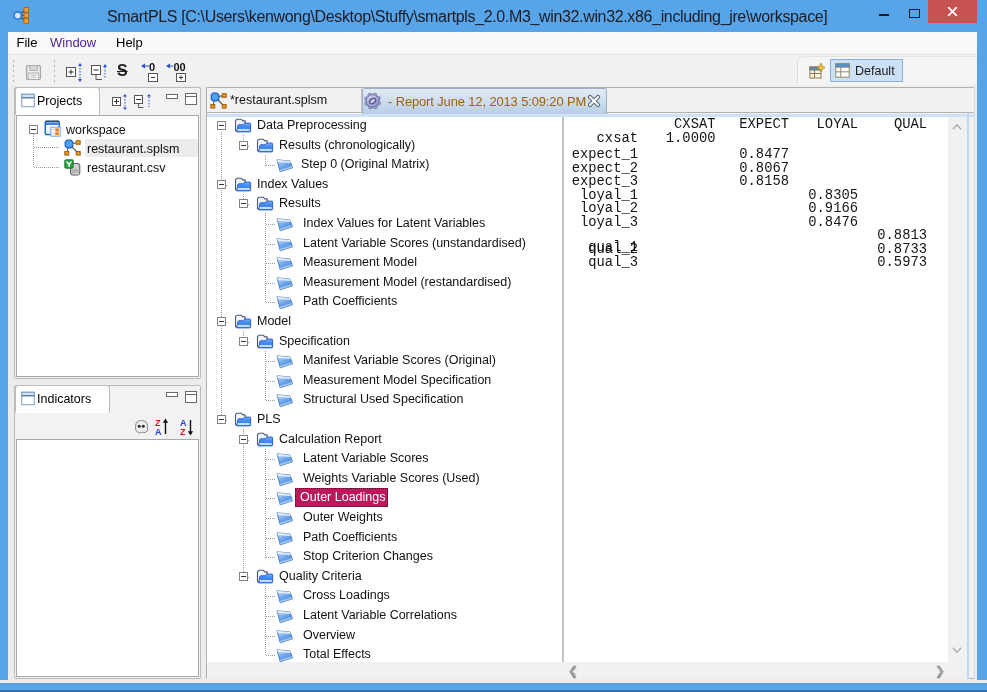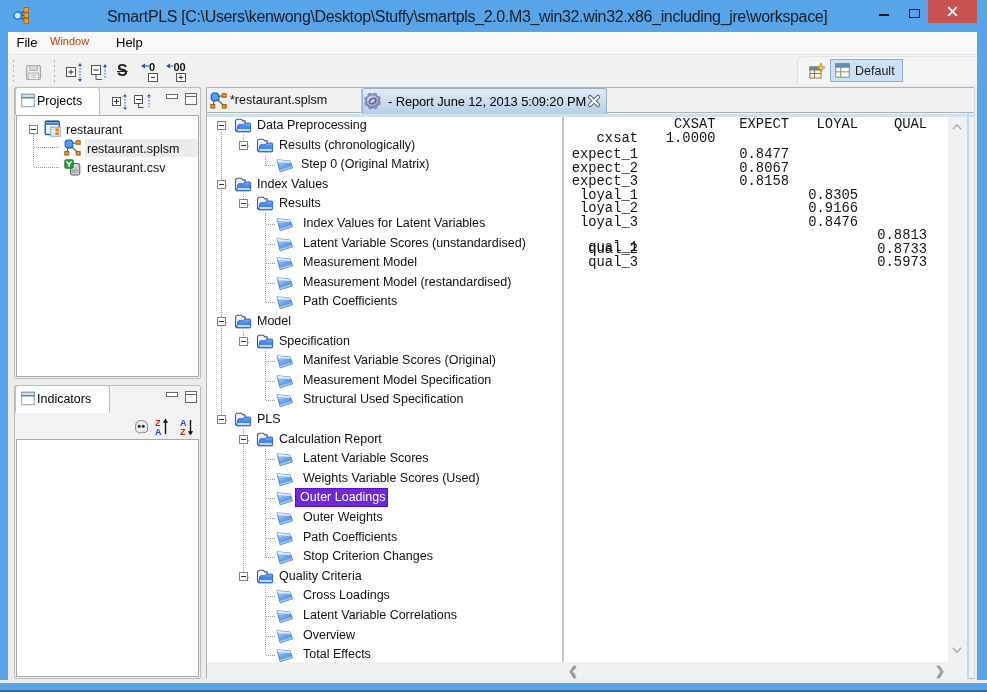--- a/index.html
+++ b/index.html
@@ -131,21 +131,21 @@
 <span class="abs" style="left:107px;top:7.5px;font-size:16px;letter-spacing:-0.35px;color:#1c1c24;white-space:pre">SmartPLS [C:\Users\kenwong\Desktop\Stuffy\smartpls_2.0.M3_win32.win32.x86_including_jre\workspace]</span>
 <div class="abs" style="left:879px;top:14px;width:10px;height:2px;background:#1a1a1a"></div>
 <div class="abs" style="left:909px;top:8.5px;width:11px;height:9.5px;border:1.6px solid #1a1a1a"></div>
 <div class="abs" style="left:928px;top:0;width:49px;height:23px;background:#c85250"></div>
 <svg class="abs" style="left:947px;top:6px" width="11" height="11" viewBox="0 0 11 11">
     <path d="M1.2 1.2 L9.8 9.8 M9.8 1.2 L1.2 9.8" stroke="#fff" stroke-width="1.8"></path>
   </svg>
 <div class="abs" style="left:8px;top:32px;width:969px;height:22px;background:#f9f9f9"></div>
 <div class="abs" style="left:8px;top:54px;width:969px;height:32px;background:#f1f1f1;border-top:1px solid #e6e6e6"></div>
 <span class="abs" style="left:16.5px;top:35px;font-size:13px;color:#000">File</span>
-<span class="abs" style="left:50.0px;top:35px;font-size:11px;color:#c2410c">Window</span>
+<span class="abs" style="left:50.0px;top:35px;font-size:13px;color:#4c1d95">Window</span>
 <span class="abs" style="left:116.0px;top:35px;font-size:13px;color:#000">Help</span>
 <div class="vd" style="left:13px;top:60px;height:23px;background-image:repeating-linear-gradient(to bottom,#b0b0b0 0 2px,transparent 2px 5px)"></div>
 <svg class="abs" style="left:25px;top:64px" width="17" height="17" viewBox="0 0 16 16">
     <use href="#floppy"></use>
   </svg>
 <div class="vd" style="left:54px;top:60px;height:23px;background-image:repeating-linear-gradient(to bottom,#b0b0b0 0 2px,transparent 2px 5px)"></div>
 <svg class="abs" style="left:66px;top:63px" width="18" height="19" viewBox="0 0 18 19">
 <rect x="0.5" y="4.5" width="9" height="9" fill="#fff" stroke="#555"></rect>
     <path d="M2.5 9 h5 M5 6.5 v5" stroke="#333"></path>
 <g stroke="#2a51c8" stroke-dasharray="1.5 1.5">
@@ -223,21 +223,21 @@
 <div class="abs" style="left:185px;top:93px;width:12px;height:12px;border:1px solid #6a6a6a;background:#fff"></div>
 <div class="abs" style="left:185px;top:93px;width:12px;height:4px;border:1px solid #6a6a6a;background:#fff"></div>
 <div class="abs" style="left:16px;top:115px;width:183px;height:262px;background:#fff;border:1px solid #a9a9a9"></div>
 <div class="mb" style="left:29px;top:124.5px"></div>
 <div class="vd" style="left:33px;top:134px;height:33px"></div>
 <div class="hd" style="left:34px;top:147px;width:26px"></div>
 <div class="hd" style="left:34px;top:166.5px;width:26px"></div>
 <svg class="abs" style="left:44px;top:120px" width="17" height="17" viewBox="0 0 17 17">
     <use href="#projicon"></use>
   </svg>
-<span class="lab" style="left:66px;top:122.5px">restaurant</span>
+<span class="lab" style="left:66px;top:122.5px">workspace</span>
 <div class="abs" style="left:85px;top:138.5px;width:113px;height:18px;background:#ececec"></div>
 <svg class="abs" style="left:64px;top:139px" width="17" height="17" viewBox="0 0 17 17">
     <use href="#model2"></use>
   </svg>
 <span class="lab" style="left:87px;top:141.5px">restaurant.splsm</span>
 <svg class="abs" style="left:64px;top:158.5px" width="17" height="17" viewBox="0 0 17 17">
     <use href="#csvicon"></use>
   </svg>
 <span class="lab" style="left:87px;top:161px">restaurant.csv</span>
 <div class="abs" style="left:14px;top:385px;width:187px;height:294px;background:#f2f2f2;border:1px solid #bcbcbc;border-radius:2px"></div>
@@ -273,21 +273,21 @@
 <div class="abs" style="left:207px;top:88px;width:767px;height:25px;background:#f1f1f1;border-bottom:1px solid #b2b2b2"></div>
 <svg class="abs" style="left:210px;top:92px" width="17" height="17" viewBox="0 0 17 17">
     <use href="#model2"></use>
   </svg>
 <span class="abs" style="left:230px;top:92.5px;font-size:12.5px;color:#111">*restaurant.splsm</span>
 <div class="abs" style="left:361px;top:88px;width:1px;height:25px;background:#c6c6c6"></div>
 <div class="abs" style="left:362px;top:88px;width:245px;height:26px;background:linear-gradient(#e3ebf4,#b7cee6);border:1px solid #9ab0c8;border-bottom:none;border-radius:3px 3px 0 0"></div>
 <svg class="abs" style="left:364px;top:92px" width="18" height="18" viewBox="0 0 18 18">
     <use href="#gear"></use>
   </svg>
-<span class="abs" style="left:388px;top:94px;font-size:12.9px;letter-spacing:-0.1px;color:#000000">- Report June 12, 2013 5:09:20 PM</span>
+<span class="abs" style="left:388px;top:94px;font-size:12.9px;letter-spacing:-0.1px;color:#a16207">- Report June 12, 2013 5:09:20 PM</span>
 <svg class="abs" style="left:587px;top:94px" width="14" height="14" viewBox="0 0 14 14">
     <path d="M3 3 L11 11 M11 3 L3 11" stroke="#5a6a78" stroke-width="4.2" stroke-linecap="round"></path>
     <path d="M3 3 L11 11 M11 3 L3 11" stroke="#fff" stroke-width="2" stroke-linecap="round"></path>
   </svg>
 <div class="abs" style="left:207px;top:114px;width:767px;height:3px;background:#cee2f6"></div>
 <div class="abs" style="left:207px;top:117px;width:355px;height:546px;background:#fff"></div>
 <div class="abs" style="left:562px;top:117px;width:2px;height:562px;background:#c4c4c4"></div>
 <div class="abs" style="left:564px;top:117px;width:384px;height:546px;background:#fff"></div>
 <div class="abs" style="left:207px;top:662px;width:741px;height:17px;background:#f0f1f3"></div>
 <span class="chev" style="left:568px;top:664px">❮</span>
@@ -423,21 +423,21 @@
     <use href="#leaf"></use>
   </svg>
 <span class="lab" style="left:303px;top:451.2px">Latent Variable Scores</span>
 <svg class="abs" style="left:275px;top:470.8px" width="20" height="16" viewBox="0 0 20 16">
     <use href="#leaf"></use>
   </svg>
 <span class="lab" style="left:303px;top:470.8px">Weights Variable Scores (Used)</span>
 <svg class="abs" style="left:275px;top:490.4px" width="20" height="16" viewBox="0 0 20 16">
     <use href="#leaf"></use>
   </svg>
-<span class="lab" style="left:295px;top:487.9px;background:#6d28d9;color:#fff;border:1px dotted #222;padding:1px 2px 2px 4px">Outer Loadings</span>
+<span class="lab" style="left:295px;top:487.9px;background:#be185d;color:#fff;border:1px dotted #222;padding:1px 2px 2px 4px">Outer Loadings</span>
 <svg class="abs" style="left:275px;top:510.0px" width="20" height="16" viewBox="0 0 20 16">
     <use href="#leaf"></use>
   </svg>
 <span class="lab" style="left:303px;top:510.0px">Outer Weights</span>
 <svg class="abs" style="left:275px;top:529.6px" width="20" height="16" viewBox="0 0 20 16">
     <use href="#leaf"></use>
   </svg>
 <span class="lab" style="left:303px;top:529.6px">Path Coefficients</span>
 <svg class="abs" style="left:275px;top:549.2px" width="20" height="16" viewBox="0 0 20 16">
     <use href="#leaf"></use>

